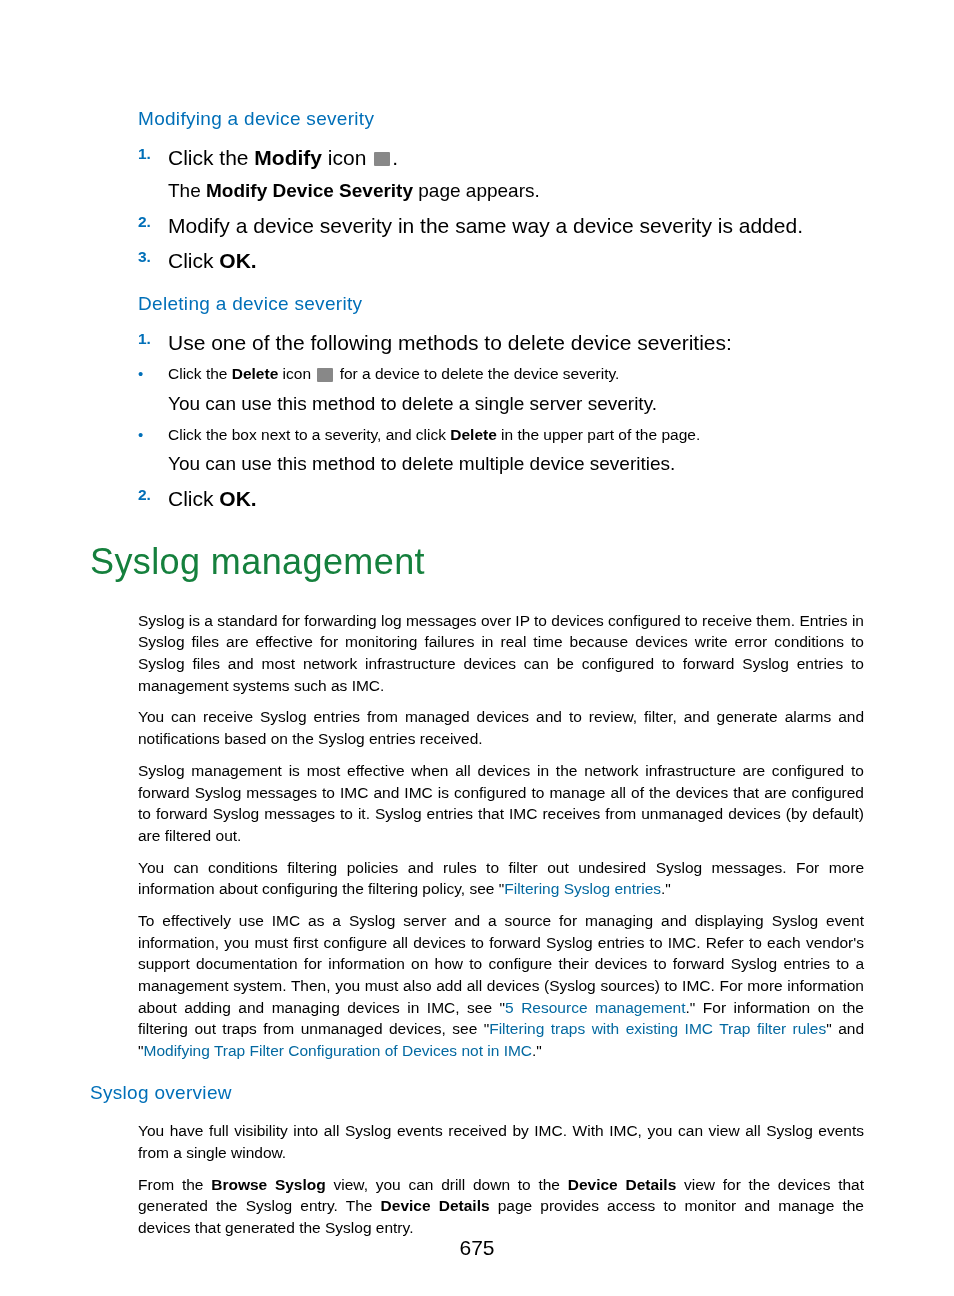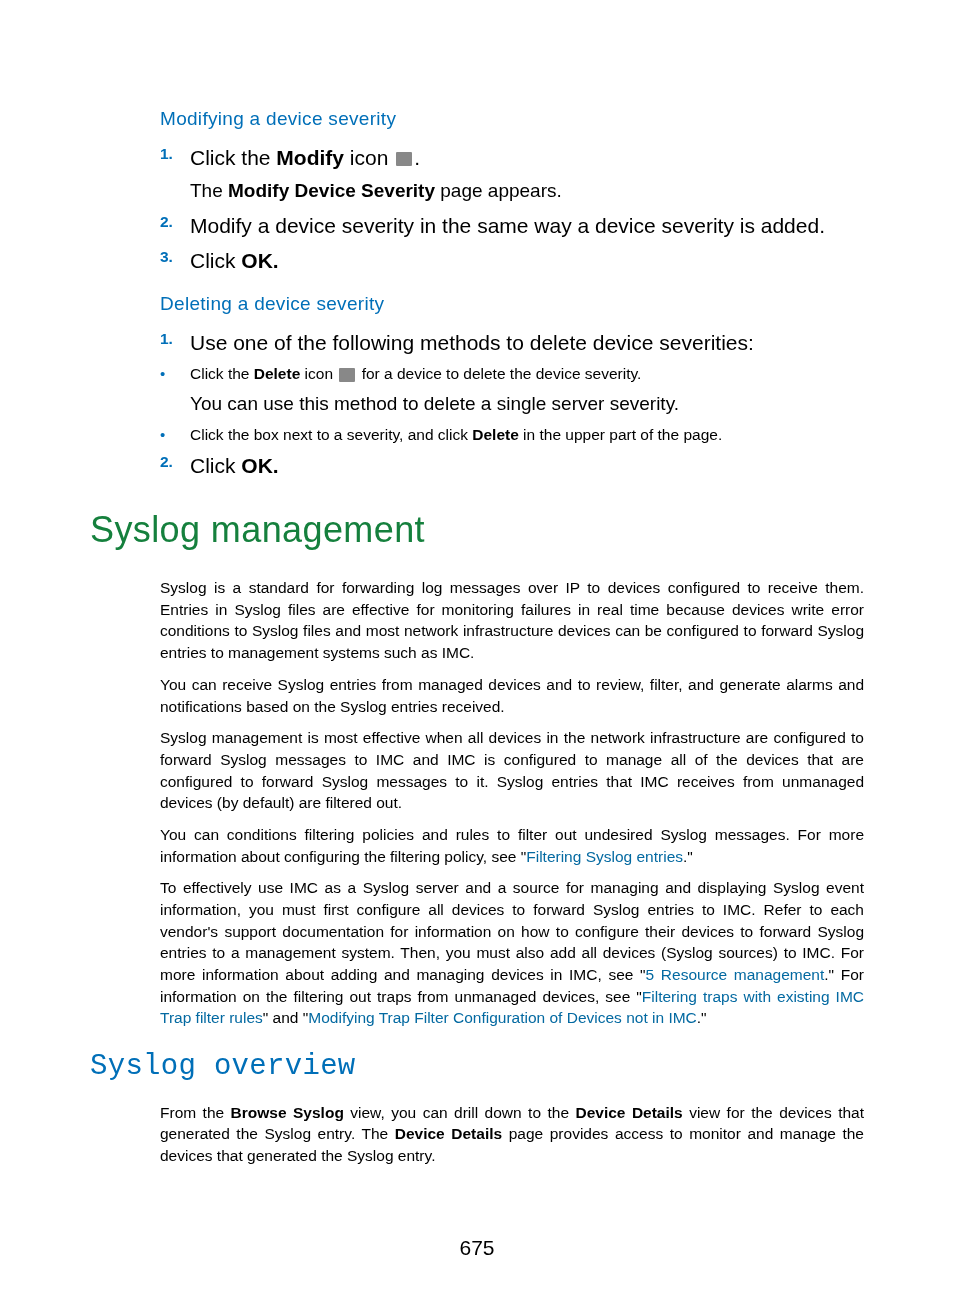--- a/index.html
+++ b/index.html
@@ -13,43 +13,42 @@
     position: relative;
     box-sizing: border-box;
     font-size: 16px;
     line-height: 1.4;
   }
   .page {
     padding: 100px 90px 60px 90px;
     box-sizing: border-box;
   }
   .content-right-block {
-    margin-left: 70px;
+    margin-left: 48px;
   }
   .h3 {
     color: #006FB8;
     font-size: 19px;
     font-weight: normal;
     margin: 6px 0 10px 0;
     letter-spacing: 0.3px;
   }
   .h1 {
     color: #15803d;
     font-size: 36px;
     font-weight: normal;
     margin: 24px 0 22px 0;
     letter-spacing: 0.4px;
   }
   .h2 {
     color: #006FB8;
-    font-size: 29px;
+    font-size: 19px;
     font-weight: normal;
     margin: 18px 0 14px 0;
     letter-spacing: 0.3px;
-    font-family: Liberation Mono, monospace;
   }
   .ol-item {
     display: flex;
     margin: 6px 0;
   }
   .ol-num {
     color: #006FB8;
     font-weight: bold;
     width: 30px;
     flex-shrink: 0;
@@ -149,20 +148,21 @@
       </div>
     </div>
     <div class="ol-sub">You can use this method to delete a single server severity.</div>
 
     <div class="bullet-item">
       <div class="bullet-dot">•</div>
       <div class="bullet-text">
         <span>Click the box next to a severity, and click </span><span class="bold">Delete</span><span> in the upper part of the page.</span>
       </div>
     </div>
+    <div class="ol-sub">You can use this method to delete multiple device severities.</div>
 
     <div class="ol-item">
       <div class="ol-num">2.</div>
       <div class="ol-text">
         <span>Click </span><span class="bold">OK.</span>
       </div>
     </div>
   </div>
 
   <div class="h1">Syslog management</div>
@@ -175,20 +175,21 @@
       <span>You can conditions filtering policies and rules to filter out undesired Syslog messages. For more information about configuring the filtering policy, see "</span><span class="link">Filtering Syslog entries</span><span>."</span>
     </div>
     <div class="para">
       <span>To effectively use IMC as a Syslog server and a source for managing and displaying Syslog event information, you must first configure all devices to forward Syslog entries to IMC. Refer to each vendor's support documentation for information on how to configure their devices to forward Syslog entries to a management system. Then, you must also add all devices (Syslog sources) to IMC. For more information about adding and managing devices in IMC, see "</span><span class="link">5 Resource management</span><span>." For information on the filtering out traps from unmanaged devices, see "</span><span class="link">Filtering traps with existing IMC Trap filter rules</span><span>" and "</span><span class="link">Modifying Trap Filter Configuration of Devices not in IMC</span><span>."</span>
     </div>
   </div>
 
   <div class="h2">Syslog overview</div>
 
   <div class="content-right-block">
+    <div class="para">You have full visibility into all Syslog events received by IMC. With IMC, you can view all Syslog events from a single window.</div>
     <div class="para">
       <span>From the </span><span class="bold">Browse Syslog</span><span> view, you can drill down to the </span><span class="bold">Device Details</span><span> view for the devices that generated the Syslog entry. The </span><span class="bold">Device Details</span><span> page provides access to monitor and manage the devices that generated the Syslog entry.</span>
     </div>
   </div>
 
 </div>
 
 <div class="page-num">675</div>
 
 </body></html>

